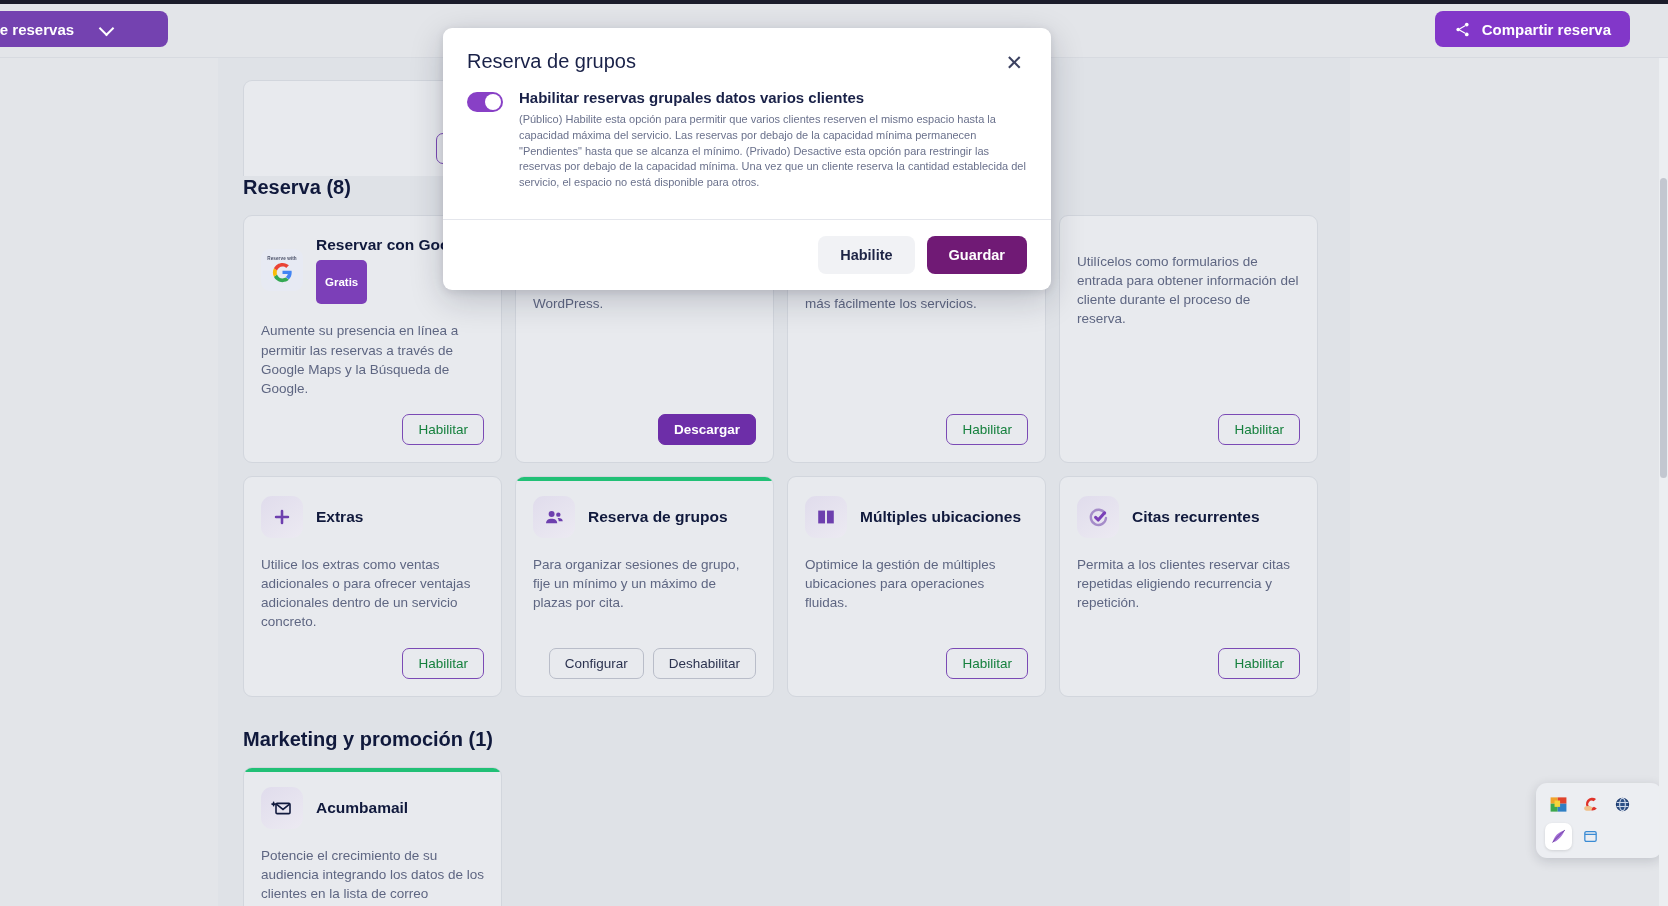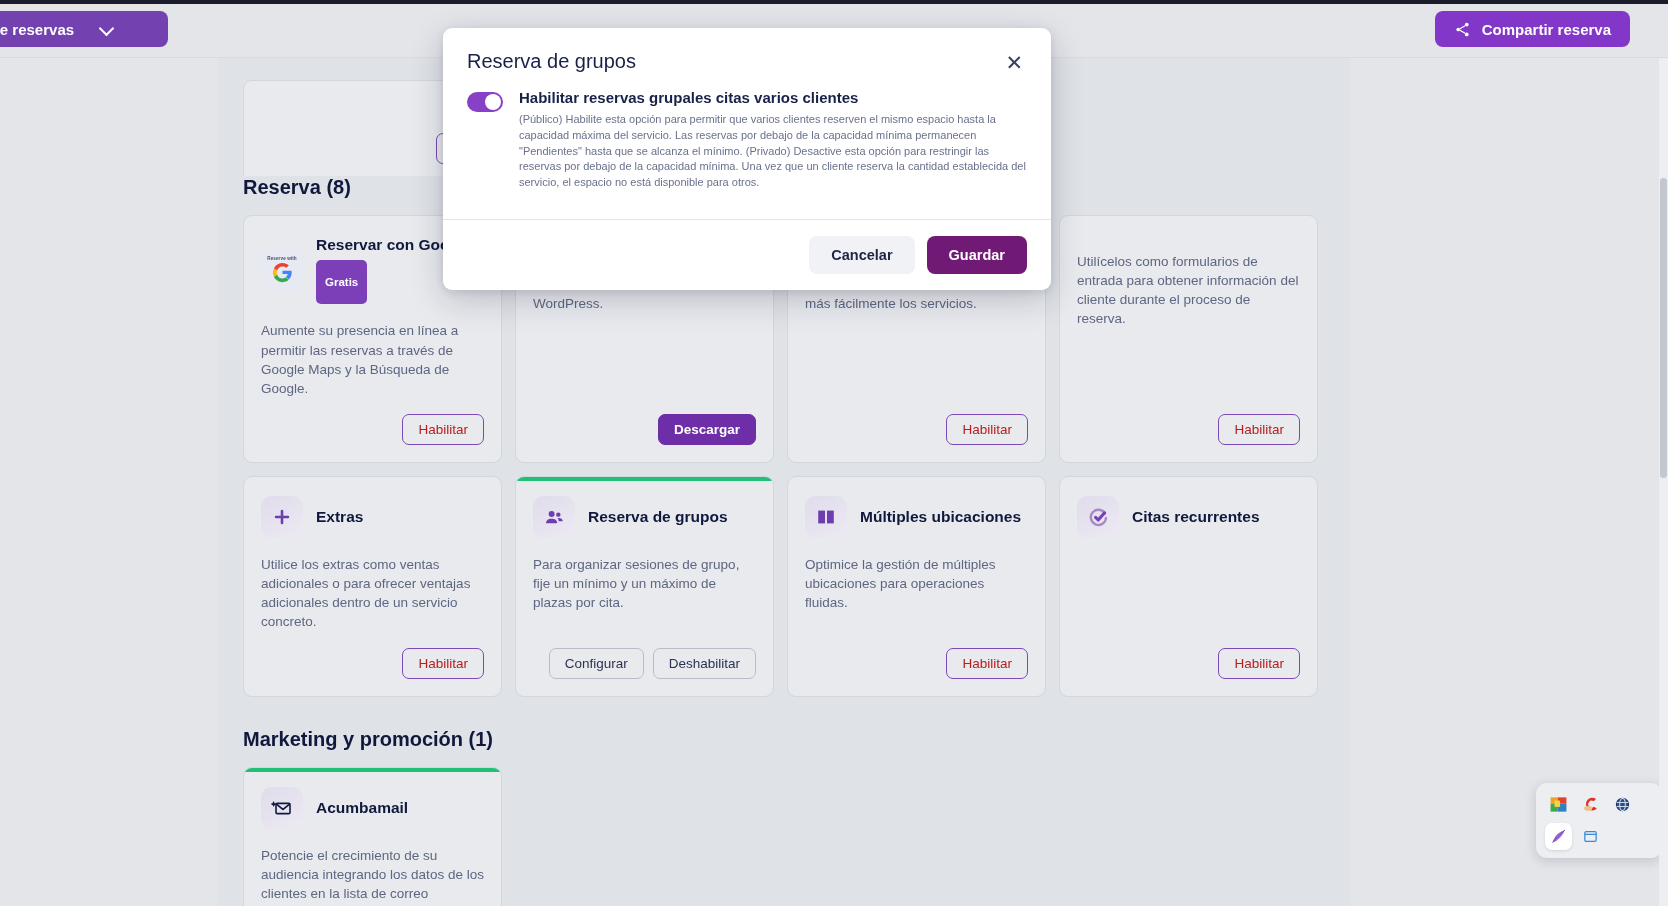--- a/index.html
+++ b/index.html
@@ -110,21 +110,21 @@
     display: flex; justify-content: flex-end; gap: 9px;
   }
   .btn {
     font-family: inherit;
     font-size: 13.5px; font-weight: 500;
     padding: 7px 15px;
     border-radius: 7px;
     cursor: pointer;
     white-space: nowrap;
   }
-  .btn-outline { background: transparent; color: #b91c1c; border: 1px solid #7b4ab5; }
+  .btn-outline { background: transparent; color: #15803d; border: 1px solid #7b4ab5; }
   .btn-solid   { background: #6d2ea8; color: #fff; border: 1px solid #6d2ea8; font-weight: 600; }
   .btn-neutral { background: transparent; color: #2c3350; border: 1px solid #b9bdc9; text-align: center; }
 
   .rwg-logo {
     width: 42px; height: 42px; border-radius: 9px; background: #e7eaf3;
     display: flex; flex-direction: column; align-items: center; justify-content: center;
     gap: 1px;
   }
   .rwg-logo .rwg-txt { font-size: 4.6px; color: #4a5068; font-weight: 700; letter-spacing: .1px;}
 
@@ -362,20 +362,21 @@
         <div class="card">
           <div class="card-head">
             <div class="card-icon">
               <svg width="24" height="24" viewBox="0 0 24 24" fill="none">
                 <path d="M19 8.5A7.6 7.6 0 1 0 20 13" stroke="#a58cc9" stroke-width="2.4" stroke-linecap="round"></path>
                 <path d="M9.6 12.4l2.6 2.6 6.4-7.2" stroke="#7a3fb8" stroke-width="3.1" stroke-linecap="round" stroke-linejoin="round"></path>
               </svg>
             </div>
             <div class="card-title">Citas recurrentes</div>
           </div>
+          <div class="card-desc">Permita a los clientes reservar citas repetidas eligiendo recurrencia y repetición.</div>
           <div class="card-actions">
             <button class="btn btn-outline">Habilitar</button>
           </div>
         </div>
       </div>
 
       <h2 class="section-title" style="margin-top:31px">Marketing y promoción (1)</h2>
 
       <div class="grid">
         <div class="card enabled" style="min-height:180px">
@@ -399,27 +400,27 @@
   <div class="overlay"></div>
   <div class="modal">
     <div class="modal-head">
       <div class="modal-title">Reserva de grupos</div>
       <button class="modal-close">✕</button>
     </div>
     <div class="modal-body">
       <div class="toggle-row">
         <div class="toggle"></div>
         <div>
-          <div class="toggle-label">Habilitar reservas grupales citas varios clientes</div>
+          <div class="toggle-label">Habilitar reservas grupales datos varios clientes</div>
           <div class="toggle-desc">(Público) Habilite esta opción para permitir que varios clientes reserven el mismo espacio hasta la capacidad máxima del servicio. Las reservas por debajo de la capacidad mínima permanecen "Pendientes" hasta que se alcanza el mínimo. (Privado) Desactive esta opción para restringir las reservas por debajo de la capacidad mínima. Una vez que un cliente reserva la cantidad establecida del servicio, el espacio no está disponible para otros.</div>
         </div>
       </div>
     </div>
     <div class="modal-foot">
-      <button class="mbtn mbtn-cancel">Cancelar</button>
+      <button class="mbtn mbtn-cancel">Habilite</button>
       <button class="mbtn mbtn-save">Guardar</button>
     </div>
   </div>
 
   <div class="floatbar">
     <div class="fb-item">
       <svg width="19" height="19" viewBox="0 0 24 24">
         <rect x="2" y="3" width="9" height="8" fill="#f0a32b"></rect>
           <rect x="11" y="3" width="11" height="8" fill="#e0432c"></rect>
         <rect x="2" y="11" width="9" height="10" fill="#3da84e"></rect>

